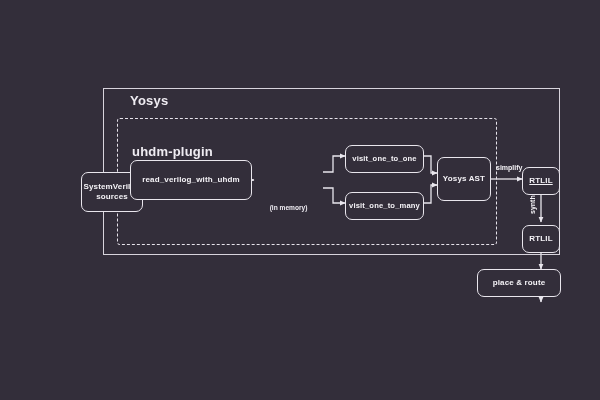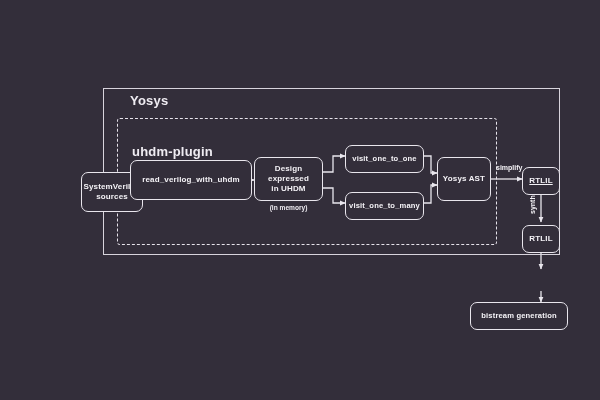--- a/index.html
+++ b/index.html
@@ -132,24 +132,20 @@
 
   <div class="node" style="left:37px; top:172px; width:62px; height:40px;margin-left:44px;">
     <span style="white-space:pre-line">SystemVerilog
 sources</span>
   </div>
 
   <div class="node" style="left:130px; top:160px; width:122px; height:40px;">
     <span style="white-space:pre-line">read_verilog_with_uhdm</span>
   </div>
 
-  <div class="node" style="left:254px; top:157px; width:69px; height:44px;">
-    <span style="white-space:pre-line">Design expressed
-in UHDM</span>
-  </div>
 
   <div class="caption" style="left:254px; top:204px; width:69px;">(in memory)</div>
 
   <div class="node small" style="left:345px; top:145px; width:79px; height:22px;">
     <span>visit_one_to_one</span>
   </div>
 
   <div class="node small" style="left:345px; top:192px; width:79px; height:22px;">
     <span>visit_one_to_many</span>
   </div>
@@ -163,18 +159,18 @@
   <div class="node" style="left:522px; top:167px; width:38px; height:24px;text-decoration:underline;">
     <span>RTLIL</span>
   </div>
 
   <div class="edge-label vertical" style="left:529px; top:214px;">synth</div>
 
   <div class="node" style="left:522px; top:225px; width:38px; height:24px;">
     <span>RTLIL</span>
   </div>
 
+  <div class="node" style="left:477px; top:269px; width:84px; height:22px;">
+    <span>place &amp; route</span>
+  </div>
 
-  <div class="node small" style="left:470px; top:302px; width:98px; height:22px;">
-    <span>bistream generation</span>
-  </div>
 
 </div>
 
 </body></html>

